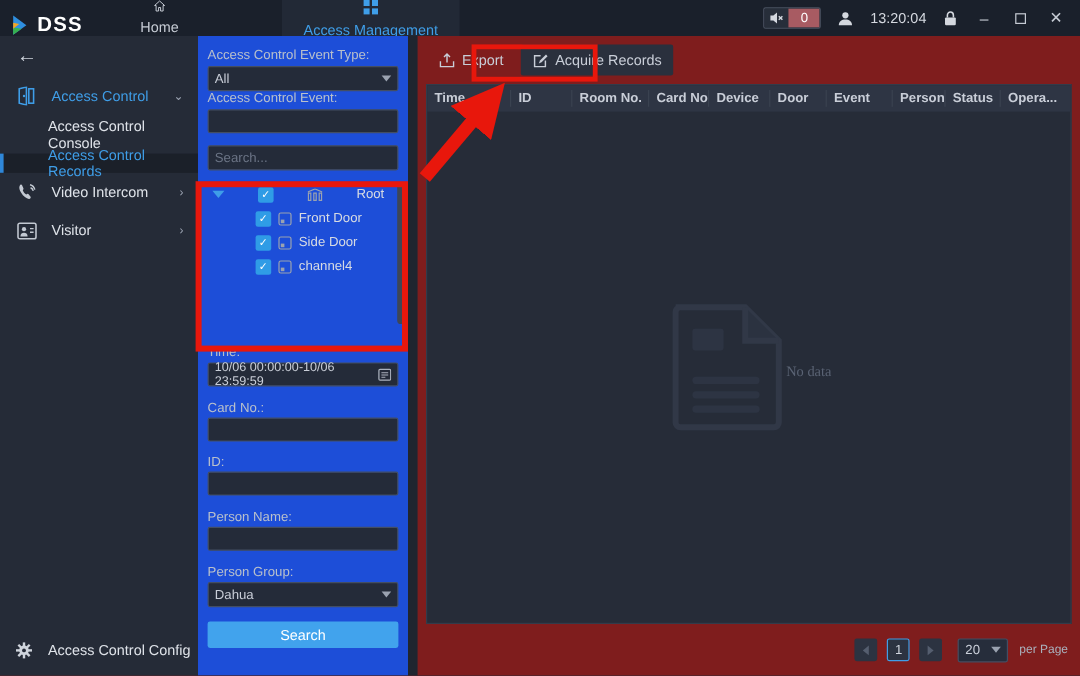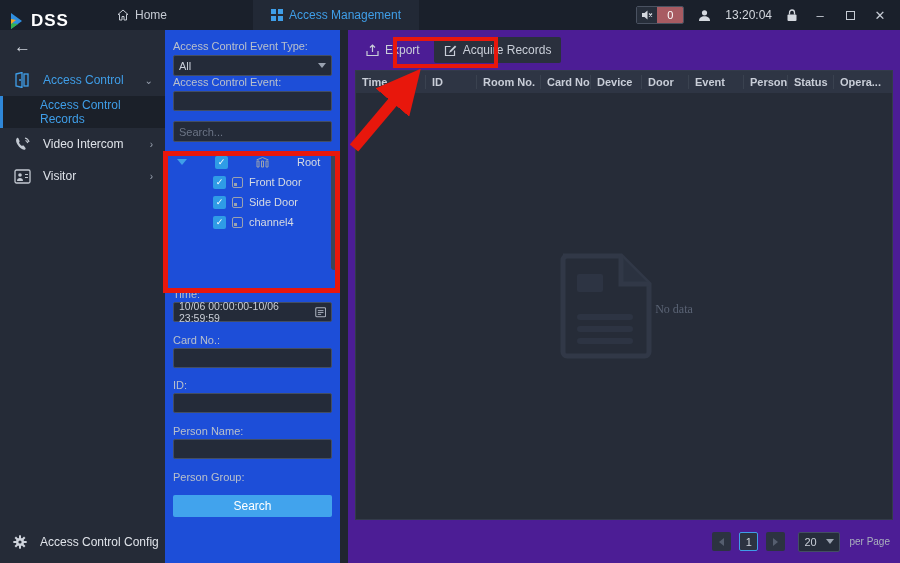--- a/index.html
+++ b/index.html
@@ -6,21 +6,21 @@
   html,body { width:900px; height:563px; overflow:hidden; }
   body {
     font-family: "Liberation Sans", "DejaVu Sans", sans-serif;
     font-size: 12px; color:#cdd2da; background:#272d3a;
     position:relative;
   }
   
   .topbar { height:30px; background:#1a202b; display:flex; align-items:stretch; position:relative; }
   .logo { display:flex; align-items:center; gap:3px; padding:12px 14px 0 8px; }
   .logo-text { font-size:17px; font-weight:bold; color:#fff; letter-spacing:1px; }
-  .tab { display:flex; align-items:center; gap:6px; padding:0 16px; color:#c6cbd4; cursor:pointer; }
+  .tab { display:flex; align-items:center; gap:6px; padding:0 16px; color:#c6cbd4; cursor:pointer;flex-direction:column; }
   .tab.home { margin-left:18px; }
   .tab.active { background:#222936; color:#3f9ee8; margin-left:70px; padding:0 18px; }
   .grid-icon { display:grid; grid-template-columns:5px 5px; grid-template-rows:5px 5px; gap:2px; }
   .grid-icon span { background:#3f9ee8; }
   .topbar-right { margin-left:auto; display:flex; align-items:center; gap:14px; padding-right:12px; }
   .mute-group { display:flex; align-items:stretch; border:1px solid #4a5261; border-radius:2px; overflow:hidden; height:18px; cursor:pointer; }
   .mute-speaker { background:#272e3a; display:flex; align-items:center; padding:0 4px; }
   .mute-badge { background:#a85b62; color:#fff; font-size:11px; display:flex; align-items:center; justify-content:center; width:26px; }
   .clock { font-size:12px; color:#d4d8df; }
   .winbtn { color:#c6cbd4; font-size:13px; cursor:pointer; width:16px; text-align:center; }
@@ -28,21 +28,21 @@
   
   .content { display:flex; height:533px; }
   
   .sidebar { width:165px; background:#252b37; display:flex; flex-direction:column; position:relative; }
   .side-back { height:34px; display:flex; align-items:center; padding-left:14px; font-size:17px; color:#cfd4dc; cursor:pointer; }
   .side-row { height:32px; display:flex; align-items:center; padding-left:14px; gap:12px; cursor:pointer; color:#dfe3e9; position:relative; }
   .side-row .lbl { flex:1; }
   .side-row .chev { margin-right:12px; color:#9aa2b0; font-size:10px; }
   .side-row.accent { color:#3f9ee8; }
   .side-row.child { padding-left:40px; font-size:12px; }
-  .side-row.selected { background:#1b2029; color:#3f9ee8; height:32px; }
+  .side-row.selected { background:#1b2029; color:#3f9ee8; height:16px; }
   .side-row.selected::before { content:""; position:absolute; left:0; top:0; bottom:0; width:3px; background:#2f87d8; }
   .side-footer { position:absolute; bottom:6px; left:0; right:0; height:30px; display:flex; align-items:center; gap:12px; padding-left:12px; cursor:pointer; color:#dfe3e9; }
   
   .filter { width:175px; background:#1d4ed8; padding:0 8px; position:relative; }
   .flabel { font-size:11px; color:#b9c0cb; }
   .finput, .fselect { width:100%; height:20px; background:#242b39; border:1px solid #434e63; border-radius:2px; color:#c9ced8; font-size:11px; padding:0 5px; font-family:"Liberation Sans",sans-serif; }
   .fselect { height:21px; display:flex; align-items:center; justify-content:space-between; cursor:pointer; }
   .searchbox { height:21px; background:#242b39; border:1px solid #434e63; border-radius:2px; display:flex; align-items:center; }
   .searchbox input { flex:1; background:transparent; border:none; outline:none; color:#c9ced8; font-size:11px; padding:0 5px; font-family:"Liberation Sans",sans-serif; }
   .searchbox input::placeholder { color:#6b7485; }
@@ -57,21 +57,21 @@
   .cbx::after { content:"✓"; color:#fff; font-size:9px; font-weight:bold; }
   .door-ic { width:11px; height:11px; border:1px solid #9aa2b0; border-radius:2px; position:relative; flex:none; }
   .door-ic::after { content:""; position:absolute; left:1px; bottom:1px; width:3px; height:3px; background:#9aa2b0; }
   .tree-scroll { position:absolute; right:-5px; top:4px; width:6px; height:118px; background:#3e4656; border-radius:3px; }
   .search-btn { width:100%; height:22px; background:#41a3ed; color:#fff; border:none; border-radius:2px; font-size:12px; cursor:pointer; font-family:"Liberation Sans",sans-serif; }
   .mt10{margin-top:10px}.mt3{margin-top:3px}.mt13{margin-top:0}.mt2{margin-top:2px}
   .mt12{margin-top:12px}.mt11{margin-top:11px}.mt6{margin-top:6px}
   
   .vdivider { width:8px; background:#20252f; }
   
-  .main { flex:1; background:#4c1d95; display:flex; flex-direction:column; }
+  .main { flex:1; background:#7f1d1d; display:flex; flex-direction:column; }
   .toolbar { height:40px; display:flex; align-items:center; gap:4px; padding-left:8px; }
   .tbtn { display:flex; align-items:center; gap:6px; color:#c9ced8; font-size:12px; padding:6px 10px; cursor:pointer; border-radius:2px; }
   .tbtn.acquire { background:#2a303d; }
   .tablewrap { margin:0 7px; border:1px solid #333b4a; height:450px; display:flex; flex-direction:column; background:#262c38; }
   .thead { height:22px; background:#2e3544; display:flex; align-items:center; font-size:11px; color:#c9ced8; font-weight:bold; }
   .th { padding-left:6px; border-left:1px solid #3a4250; height:14px; line-height:14px; overflow:hidden; white-space:nowrap; cursor:pointer; }
   .th:first-child { border-left:none; }
   .th:nth-child(1){width:69px}.th:nth-child(2){width:51px}.th:nth-child(3){width:64px}
   .th:nth-child(4){width:50px}.th:nth-child(5){width:51px}.th:nth-child(6){width:47px}
   .th:nth-child(7){width:55px}.th:nth-child(8){width:44px}.th:nth-child(9){width:46px}
@@ -154,20 +154,23 @@
     <div class="side-row accent">
       <svg class="icon" width="17" height="16" viewBox="0 0 17 16">
         <path d="M2 2 L8 0.5 L8 15.5 L2 14 Z" fill="none" stroke="#3f9ee8" stroke-width="1.3"></path>
         <rect x="10" y="2" width="4" height="12" fill="none" stroke="#3f9ee8" stroke-width="1.3"></rect>
         <circle cx="6" cy="8" r="1" fill="#3f9ee8"></circle>
       </svg>
       <span class="lbl">Access Control</span>
       <span class="chev">⌄</span>
     </div>
 
+    <div class="side-row child">
+      <span class="lbl">Access Control Console</span>
+    </div>
 
     <div class="side-row child selected">
       <span class="lbl">Access Control Records</span>
     </div>
 
     <div class="side-row">
       <svg class="icon" width="17" height="16" viewBox="0 0 17 16">
         <path d="M3 2 C2 3 1.5 5 3.5 8.5 C5.5 12 8 13.5 10 13.8 C11 14 12 13 11.5 12 L10 10 C9.5 9.3 8.5 9.5 8 10 C6.5 9.3 5.5 8 5 6.5 C5.7 6 5.8 5 5.2 4.3 L4.5 2.5 C4.2 1.8 3.5 1.6 3 2 Z" fill="#c3c9d2"></path>
         <path d="M11 2 C13 2.5 14.5 4 15 6 M11.5 4.5 C12.6 4.9 13.4 5.8 13.7 7" fill="none" stroke="#c3c9d2" stroke-width="1.2"></path>
       </svg>
@@ -258,20 +261,24 @@
     <div class="flabel mt12">Card No.:</div>
     <input class="finput mt2" value="" style="">
 
     <div class="flabel mt11">ID:</div>
     <input class="finput mt2" value="" style="">
 
     <div class="flabel mt12">Person Name:</div>
     <input class="finput mt2" value="" style="">
 
     <div class="flabel mt12">Person Group:</div>
+    <div class="fselect mt2">
+      <span>Dahua</span>
+      <span class="tri-down"></span>
+    </div>
 
     <button class="search-btn mt12">Search</button>
   </div>
 
   <div class="vdivider"></div>
 
   <div class="main">
     <div class="toolbar">
       <div class="tbtn">
         <svg class="icon" width="13" height="13" viewBox="0 0 13 13">

